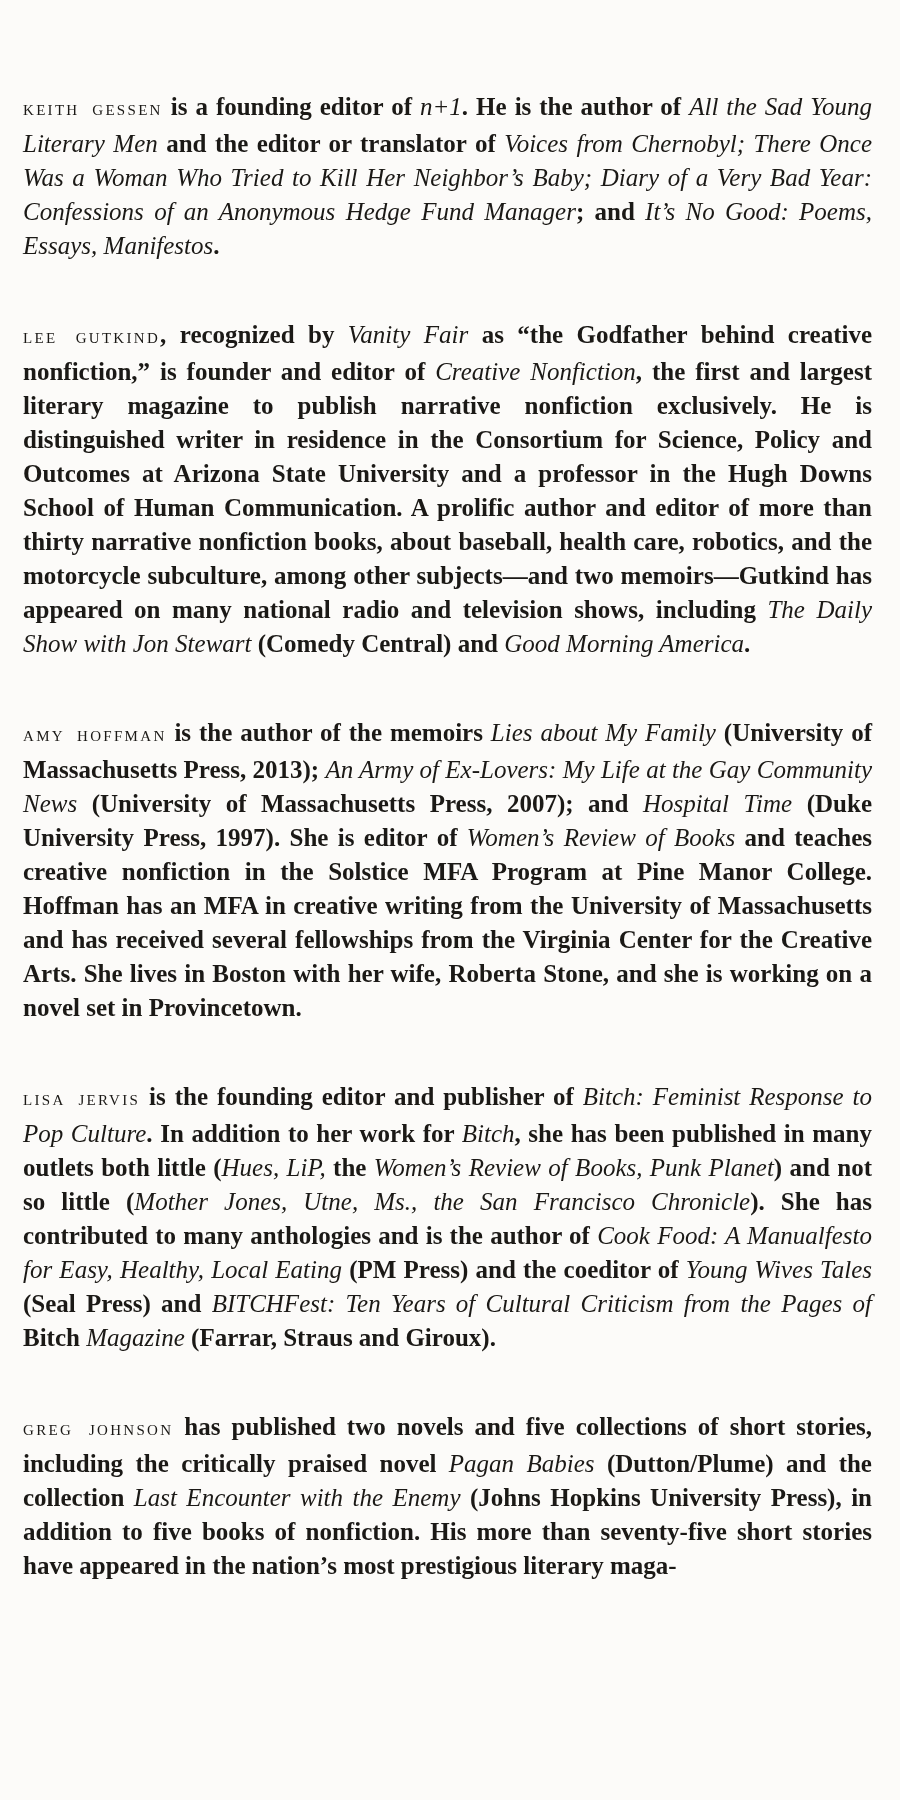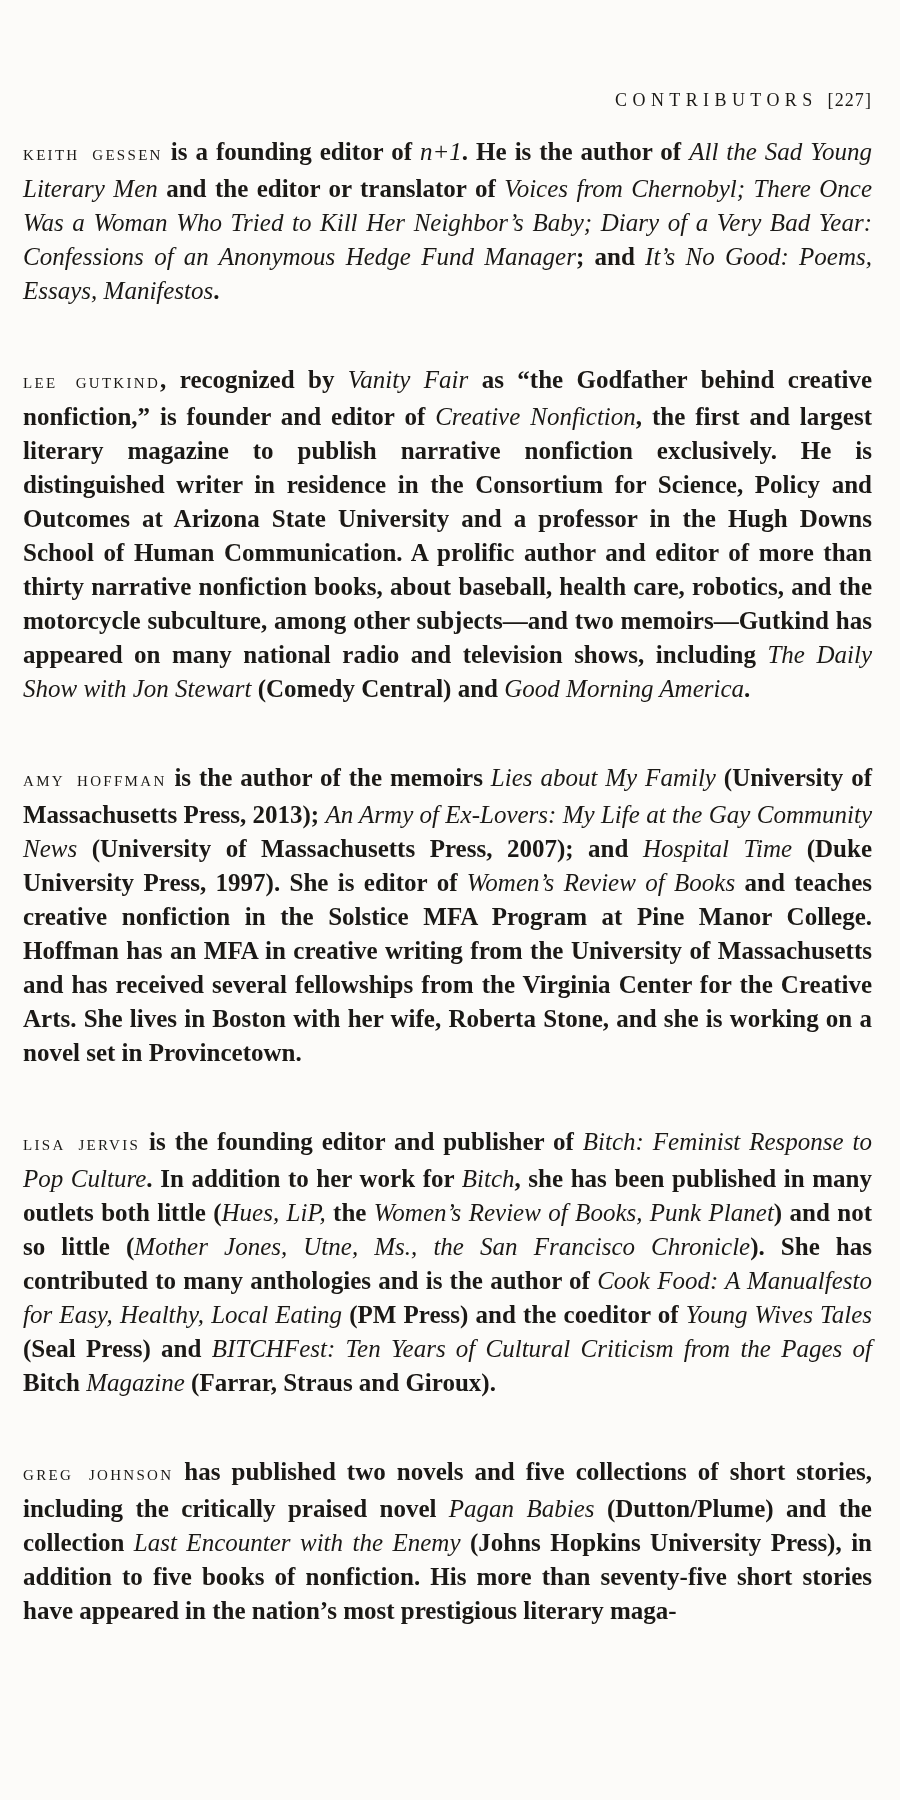--- a/index.html
+++ b/index.html
@@ -46,23 +46,20 @@
   .seg-sc{
     font-size:15px;
     letter-spacing:2.3px;
     word-spacing:5px;
   }
 </style>
 </head>
 <body>
 
 <main class="page">
-  <header class="running-head">
-    <span class="head-title">CONTRIBUTORS</span><span class="head-page">[227]</span>
-  </header>
 
   <section class="body-text" id="paragraphs">
       <p><span class="seg-sc">KEITH GESSEN</span><span class="seg-r"> is a founding editor of </span><span class="seg-i">n+1</span><span class="seg-r">. He is the author of </span><span class="seg-i">All the Sad Young Literary Men</span><span class="seg-r"> and the editor or translator of </span><span class="seg-i">Voices from Chernobyl; There Once Was a Woman Who Tried to Kill Her Neighbor’s Baby; Diary of a Very Bad Year: Confessions of an Anonymous Hedge Fund Manager</span><span class="seg-r">; and </span><span class="seg-i">It’s No Good: Poems, Essays, Manifestos</span><span class="seg-r">.</span></p>
       <p><span class="seg-sc">LEE GUTKIND</span><span class="seg-r">, recognized by </span><span class="seg-i">Vanity Fair</span><span class="seg-r"> as “the Godfather behind creative nonfiction,” is founder and editor of </span><span class="seg-i">Creative Nonfiction</span><span class="seg-r">, the first and largest literary magazine to publish narrative nonfiction exclusively. He is distinguished writer in residence in the Consortium for Science, Policy and Outcomes at Arizona State University and a professor in the Hugh Downs School of Human Communication. A prolific author and editor of more than thirty narrative nonfiction books, about baseball, health care, robotics, and the motorcycle subculture, among other subjects—and two memoirs—Gutkind has appeared on many national radio and television shows, including </span><span class="seg-i">The Daily Show with Jon Stewart</span><span class="seg-r"> (Comedy Central) and </span><span class="seg-i">Good Morning America</span><span class="seg-r">.</span></p>
       <p><span class="seg-sc">AMY HOFFMAN</span><span class="seg-r"> is the author of the memoirs </span><span class="seg-i">Lies about My Family</span><span class="seg-r"> (University of Massachusetts Press, 2013); </span><span class="seg-i">An Army of Ex-Lovers: My Life at the Gay Community News</span><span class="seg-r"> (University of Massachusetts Press, 2007); and </span><span class="seg-i">Hospital Time</span><span class="seg-r"> (Duke University Press, 1997). She is editor of </span><span class="seg-i">Women’s Review of Books</span><span class="seg-r"> and teaches creative nonfiction in the Solstice MFA Program at Pine Manor College. Hoffman has an MFA in creative writing from the University of Massachusetts and has received several fellowships from the Virginia Center for the Creative Arts. She lives in Boston with her wife, Roberta Stone, and she is working on a novel set in Provincetown.</span></p>
       <p><span class="seg-sc">LISA JERVIS</span><span class="seg-r"> is the founding editor and publisher of </span><span class="seg-i">Bitch: Feminist Response to Pop Culture</span><span class="seg-r">. In addition to her work for </span><span class="seg-i">Bitch</span><span class="seg-r">, she has been published in many outlets both little (</span><span class="seg-i">Hues, LiP,</span><span class="seg-r"> the </span><span class="seg-i">Women’s Review of Books, Punk Planet</span><span class="seg-r">) and not so little (</span><span class="seg-i">Mother Jones, Utne, Ms., the San Francisco Chronicle</span><span class="seg-r">). She has contributed to many anthologies and is the author of </span><span class="seg-i">Cook Food: A Manualfesto for Easy, Healthy, Local Eating</span><span class="seg-r"> (PM Press) and the coeditor of </span><span class="seg-i">Young Wives Tales</span><span class="seg-r"> (Seal Press) and </span><span class="seg-i">BITCHFest: Ten Years of Cultural Criticism from the Pages of </span><span class="seg-r">Bitch </span><span class="seg-i">Magazine</span><span class="seg-r"> (Farrar, Straus and Giroux).</span></p>
       <p><span class="seg-sc">GREG JOHNSON</span><span class="seg-r"> has published two novels and five collections of short stories, including the critically praised novel </span><span class="seg-i">Pagan Babies</span><span class="seg-r"> (Dutton/Plume) and the collection </span><span class="seg-i">Last Encounter with the Enemy</span><span class="seg-r"> (Johns Hopkins University Press), in addition to five books of nonfiction. His more than seventy-five short stories have appeared in the nation’s most prestigious literary maga-</span></p>
     </section>
 </main>
 

